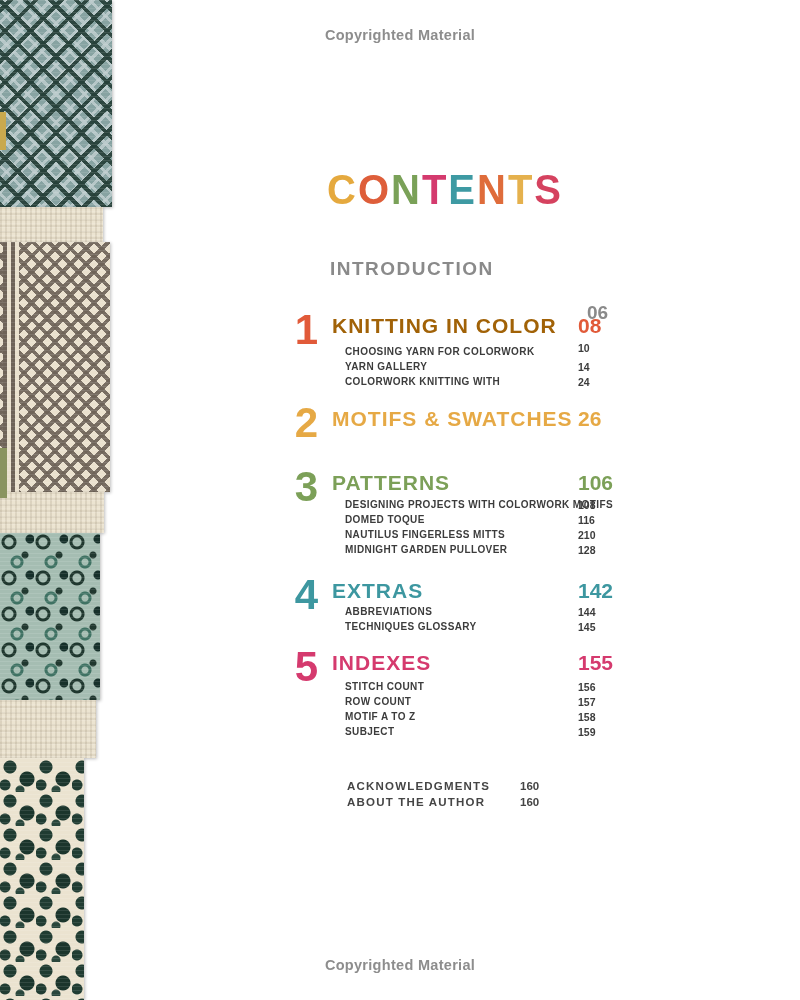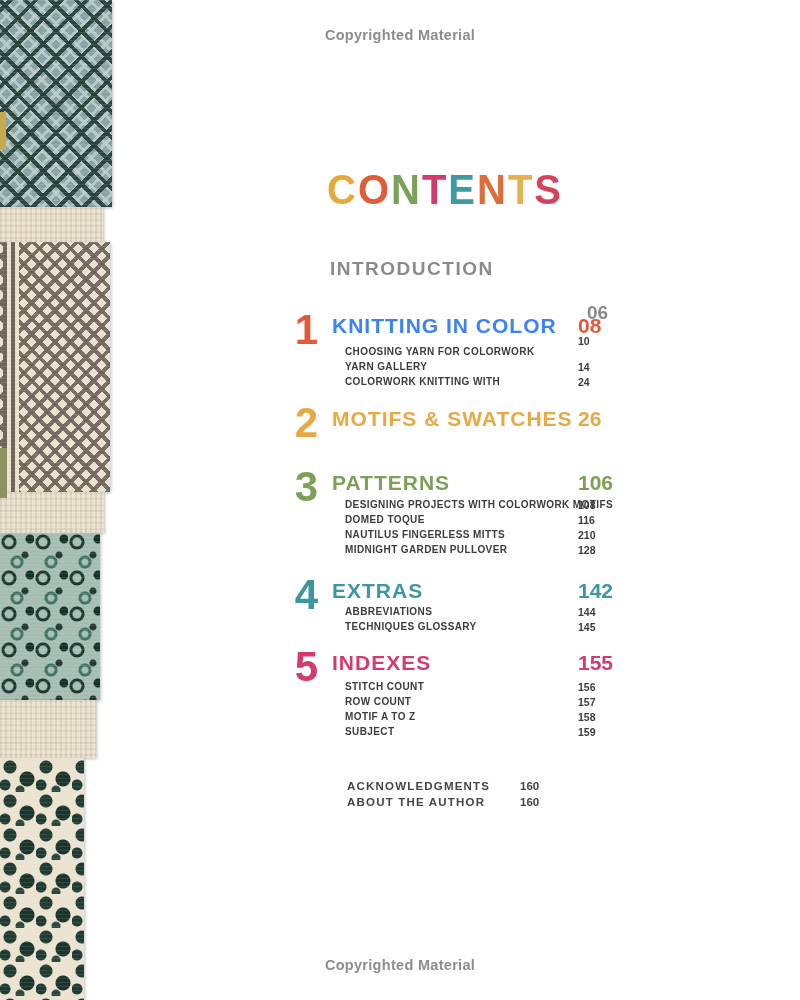--- a/index.html
+++ b/index.html
@@ -92,24 +92,24 @@
 <div class="abs" id="contents-title">
   <span style="color: rgb(229, 169, 62);">C</span><span style="color: rgb(222, 94, 58);">O</span><span style="color: rgb(122, 161, 88);">N</span><span style="color: rgb(212, 58, 110);">T</span><span style="color: rgb(62, 154, 163);">E</span><span style="color: rgb(223, 108, 59);">N</span><span style="color: rgb(229, 177, 77);">T</span><span style="color: rgb(213, 66, 95);">S</span>
 </div>
 
 <div>
 
   <span class="abs lbl-intro row-intro">INTRODUCTION</span>
   <span class="abs pg-intro row-intro">06</span>
 
   <span class="abs num-big" style="top: 312px; color: rgb(225, 90, 57);">1</span>
-  <span class="abs title-h" style="top: 314px; color: #3b82f6;">KNITTING IN COLOR</span>
+  <span class="abs title-h" style="top: 314px; color: #a16207;">KNITTING IN COLOR</span>
   <span class="abs pg-h" style="top: 314px; color: rgb(225, 90, 57);">08</span>
   <span class="abs lbl-i" style="top:346px">CHOOSING YARN FOR COLORWORK</span>
-  <span class="abs pg-i" style="top:335px">10</span>
+  <span class="abs pg-i" style="top:342px">10</span>
   <span class="abs lbl-i" style="top:361px">YARN GALLERY</span>
   <span class="abs pg-i" style="top:361px">14</span>
   <span class="abs lbl-i" style="top:376px">COLORWORK KNITTING WITH</span>
   <span class="abs pg-i" style="top:376px">24</span>
 
   <span class="abs num-big" style="top: 405px; color: rgb(230, 169, 69);">2</span>
   <span class="abs title-h" style="top: 407px; color: rgb(230, 169, 69);">MOTIFS &amp; SWATCHES</span>
   <span class="abs pg-h" style="top: 407px; color: rgb(230, 169, 69);">26</span>
 
   <span class="abs num-big" style="top: 469px; color: rgb(124, 160, 88);">3</span>

